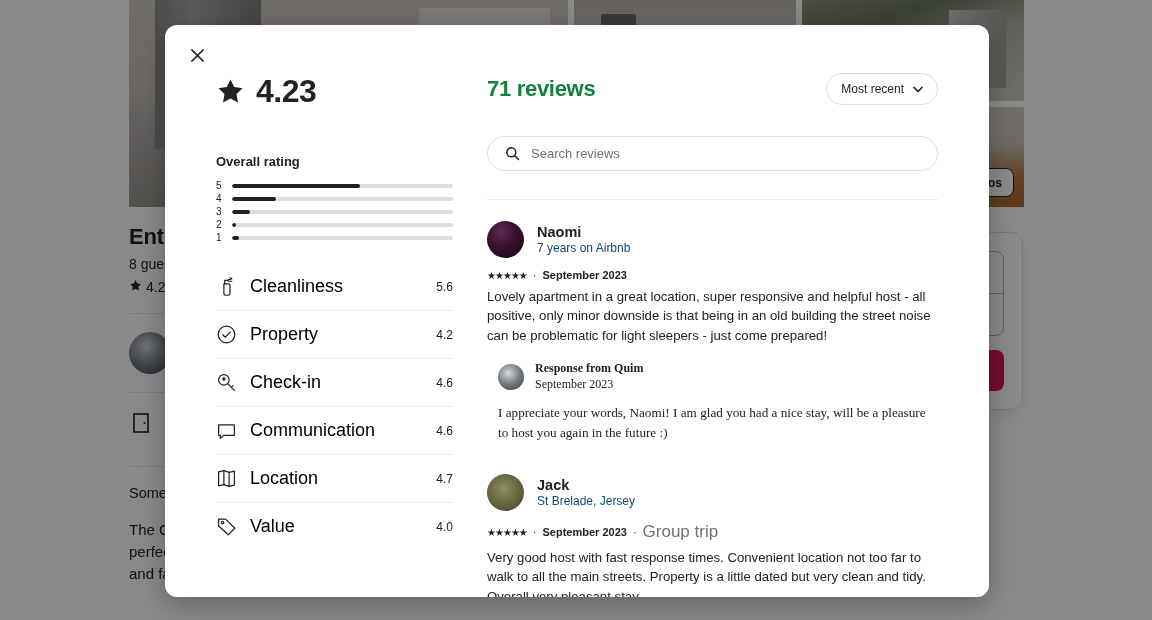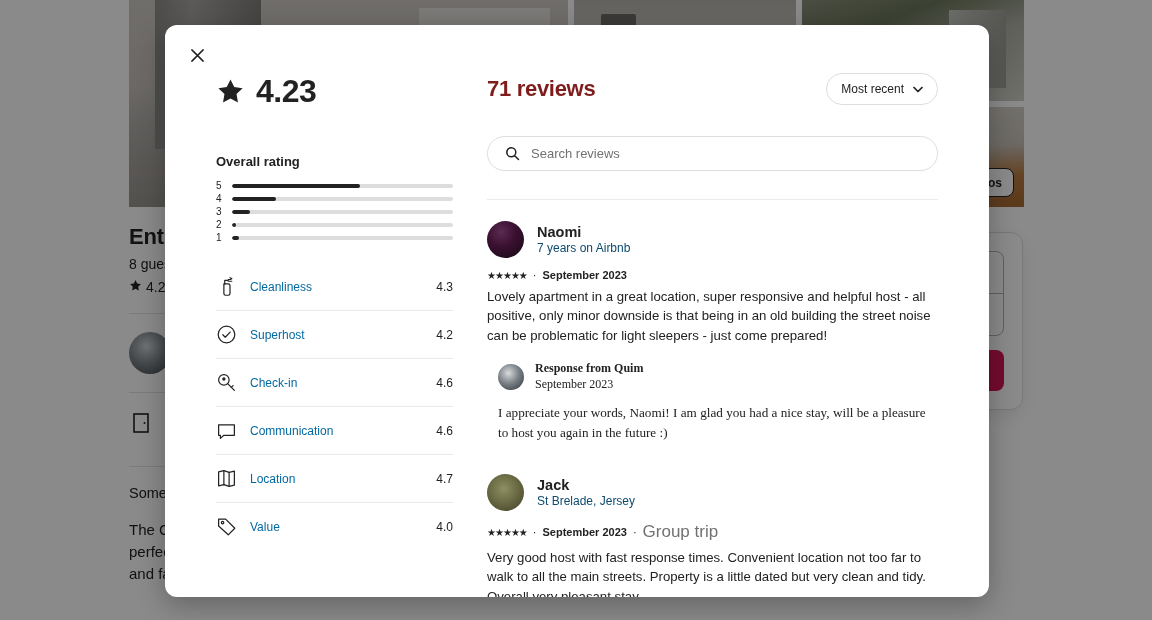--- a/index.html
+++ b/index.html
@@ -161,28 +161,28 @@
   .dist-track { flex:1; height:4px; background:#dddddd; border-radius:2px; overflow:hidden; }
   .dist-fill { height:100%; background:#222222; border-radius:2px; }
 
   #cat-list { margin-top:23px; }
   .cat-row {
     display:flex; align-items:center; gap:13px;
     padding:13px 0; border-top:1px solid #ebebeb;
   }
   .cat-row:first-child { border-top:none; padding-top:9px; }
   .cat-ic { width:21px; height:21px; flex:none; color:#222; }
-  .cat-name { flex:1; font-size:12px; color:#0369a1; }
+  .cat-name { flex:1; font-size:18px; color:#000000; }
   .cat-val { font-size:12px; color:#222; }
 
   
   #right-pane { flex:1; padding:0 51px 0 0; overflow:hidden; }
 
   #rev-head { display:flex; align-items:center; justify-content:space-between; }
-  #rev-count { font-size:22px; font-weight:600; color:#7f1d1d; letter-spacing:-.3px; }
+  #rev-count { font-size:22px; font-weight:600; color:#15803d; letter-spacing:-.3px; }
   #sort-btn {
     display:flex; align-items:center; gap:9px;
     border:1px solid #dddddd; border-radius:20px;
     padding:8px 14px; background:#fff; font-size:12px; font-weight:500; color:#222;
   }
 
   #search-wrap {
     margin-top:31px; position:relative;
     border:1px solid #dddddd; border-radius:22px; height:35px;
     display:flex; align-items:center; padding:0 17px; gap:11px;
@@ -387,28 +387,28 @@
         </div>
 
       <div id="cat-list">
           <div class="cat-row">
             <span class="cat-ic"><svg width="21" height="21" viewBox="0 0 24 24" fill="none" stroke="currentColor" stroke-width="1.4" stroke-linecap="round" stroke-linejoin="round">
                 <path d="M9 9h5a2 2 0 0 1 2 2v9a2 2 0 0 1-2 2h-3a2 2 0 0 1-2-2v-11z"></path>
                 <path d="M10 9V5h4"></path>
                 <path d="M14 4h3M14 6h4M16 2l2 1"></path>
               </svg></span>
             <span class="cat-name">Cleanliness</span>
-            <span class="cat-val">4.3</span>
+            <span class="cat-val">5.6</span>
           </div>
           <div class="cat-row">
             <span class="cat-ic"><svg width="21" height="21" viewBox="0 0 24 24" fill="none" stroke="currentColor" stroke-width="1.4" stroke-linecap="round" stroke-linejoin="round">
                 <circle cx="12" cy="12" r="9.5"></circle>
                 <path d="M7.8 12.3l2.8 2.8 5.6-5.9"></path>
               </svg></span>
-            <span class="cat-name">Superhost</span>
+            <span class="cat-name">Property</span>
             <span class="cat-val">4.2</span>
           </div>
           <div class="cat-row">
             <span class="cat-ic"><svg width="21" height="21" viewBox="0 0 24 24" fill="none" stroke="currentColor" stroke-width="1.4" stroke-linecap="round" stroke-linejoin="round">
                 <circle cx="9" cy="9" r="6"></circle>
                 <path d="M13.3 13.3 L21 21"></path>
                 <path d="M17.5 17.5 l2-2"></path>
                 <circle cx="9" cy="8" r="1.2" fill="currentColor"></circle>
               </svg></span>
             <span class="cat-name">Check-in</span>

